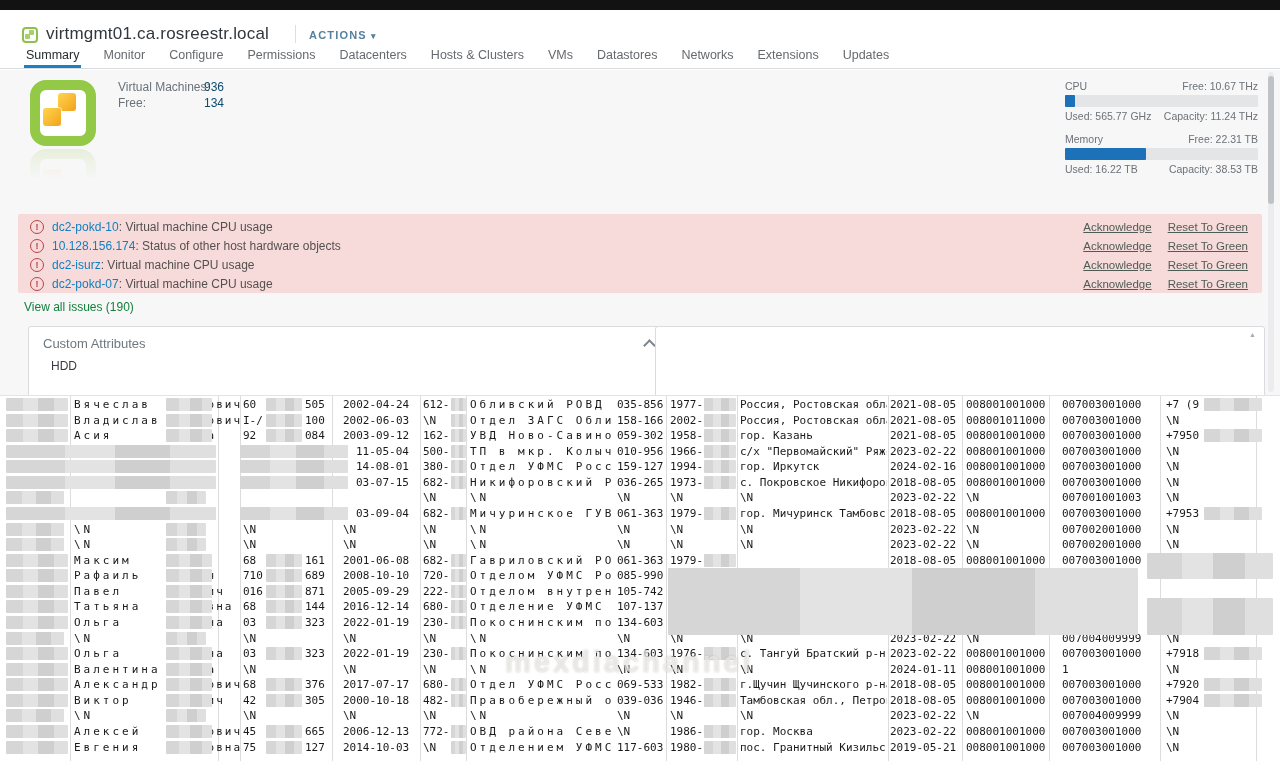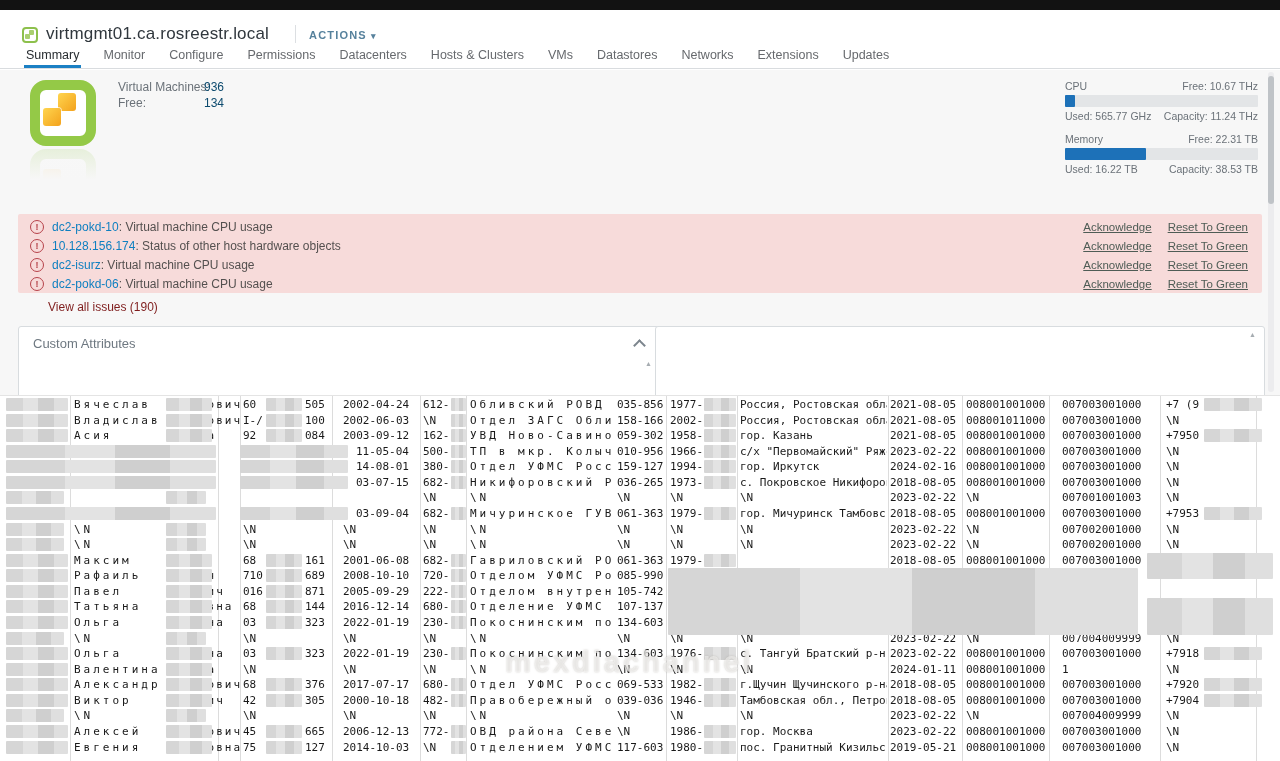--- a/index.html
+++ b/index.html
@@ -60,21 +60,21 @@
         line-height:12px;text-align:center;margin-right:8px;flex:0 0 auto}
   .alert-entity{color:#0e7fc0;text-decoration:none;cursor:pointer}
   .alert-msg{color:#54504f}
   .alert-actions{margin-left:auto;padding-right:14px;display:flex;gap:16px}
   .alert-actions a{font-size:11.5px;color:#4e5c55;text-decoration:underline;cursor:pointer}
 
   .view-all{position:absolute;left:24px;top:300px;font-size:12px;color:#0e7fc0;cursor:pointer}
 
   
   .panel{position:absolute;top:326px;height:80px;background:#fff;border:1px solid #d8dcdf;border-radius:3px;box-sizing:border-box;overflow:hidden}
-  #panel-ca{left:18px;width:643px}
+  #panel-ca{left:28px;width:643px}
   #panel-tags{left:655px;width:610px}
   .panel-h{height:29px;padding:9px 14px 0;font-size:13px;color:#6e7881;box-sizing:border-box;position:relative}
   .chev{position:absolute;right:16px;top:14px;width:7px;height:7px;border-left:2px solid #7c858d;border-top:2px solid #7c858d;
         transform:rotate(45deg);cursor:pointer}
   .pt-head{display:flex;border-top:1px solid #e4e7e9;border-bottom:1px solid #e4e7e9;height:18px;font-size:11px;color:#767f86;
         box-sizing:border-box}
   .pt-col{padding:3px 0 0 22px;box-sizing:border-box;border-left:1px solid #e4e7e9}
   .pt-col:first-child{border-left:none}
   .pt-body{position:relative;height:32px}
   .pt-row{font-size:12px;color:#363c42;padding:3px 0 0 22px;height:17px}
@@ -198,35 +198,36 @@
       <span class="alert-icon">!</span>
       <a class="alert-entity" style="color: rgb(14, 127, 192);">dc2-isurz</a>
       <span class="alert-msg">: Virtual machine CPU usage</span>
       <span class="alert-actions">
         <a>Acknowledge</a>
         <a>Reset To Green</a>
       </span>
     </div>
     <div class="alert-row">
       <span class="alert-icon">!</span>
-      <a class="alert-entity" style="color: rgb(14, 127, 192);">dc2-pokd-06</a>
+      <a class="alert-entity" style="color: rgb(14, 127, 192);">dc2-pokd-07</a>
       <span class="alert-msg">: Virtual machine CPU usage</span>
       <span class="alert-actions">
         <a>Acknowledge</a>
         <a>Reset To Green</a>
       </span>
     </div>
   </div>
 
-<span class="view-all" style="color: #7f1d1d; margin-left: 24px;">View all issues (190)</span>
+<span class="view-all" style="color: #15803d;">View all issues (190)</span>
 
 <div class="panel" id="panel-ca">
   <div class="panel-h"><span>Custom Attributes</span>
     <span class="chev"></span></div>
   <div class="pt-body">
+      <div class="pt-row">HDD</div>
     <span class="mini-up">▲</span>
   </div>
 </div>
 
 <div class="panel" id="panel-tags">
   <div class="pt-body">
       <div class="pt-row"></div>
     <span class="mini-up">▲</span>
   </div>
 </div>

